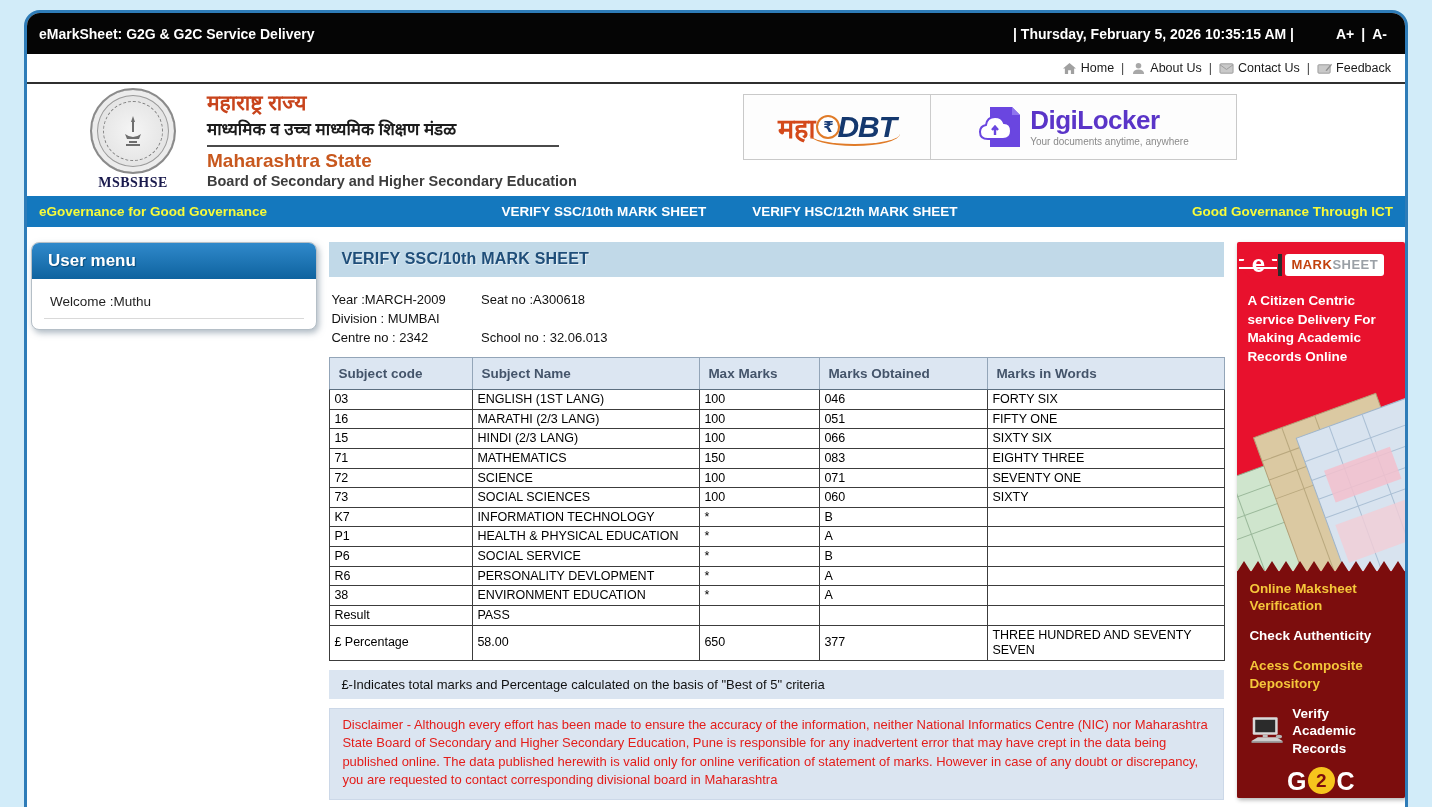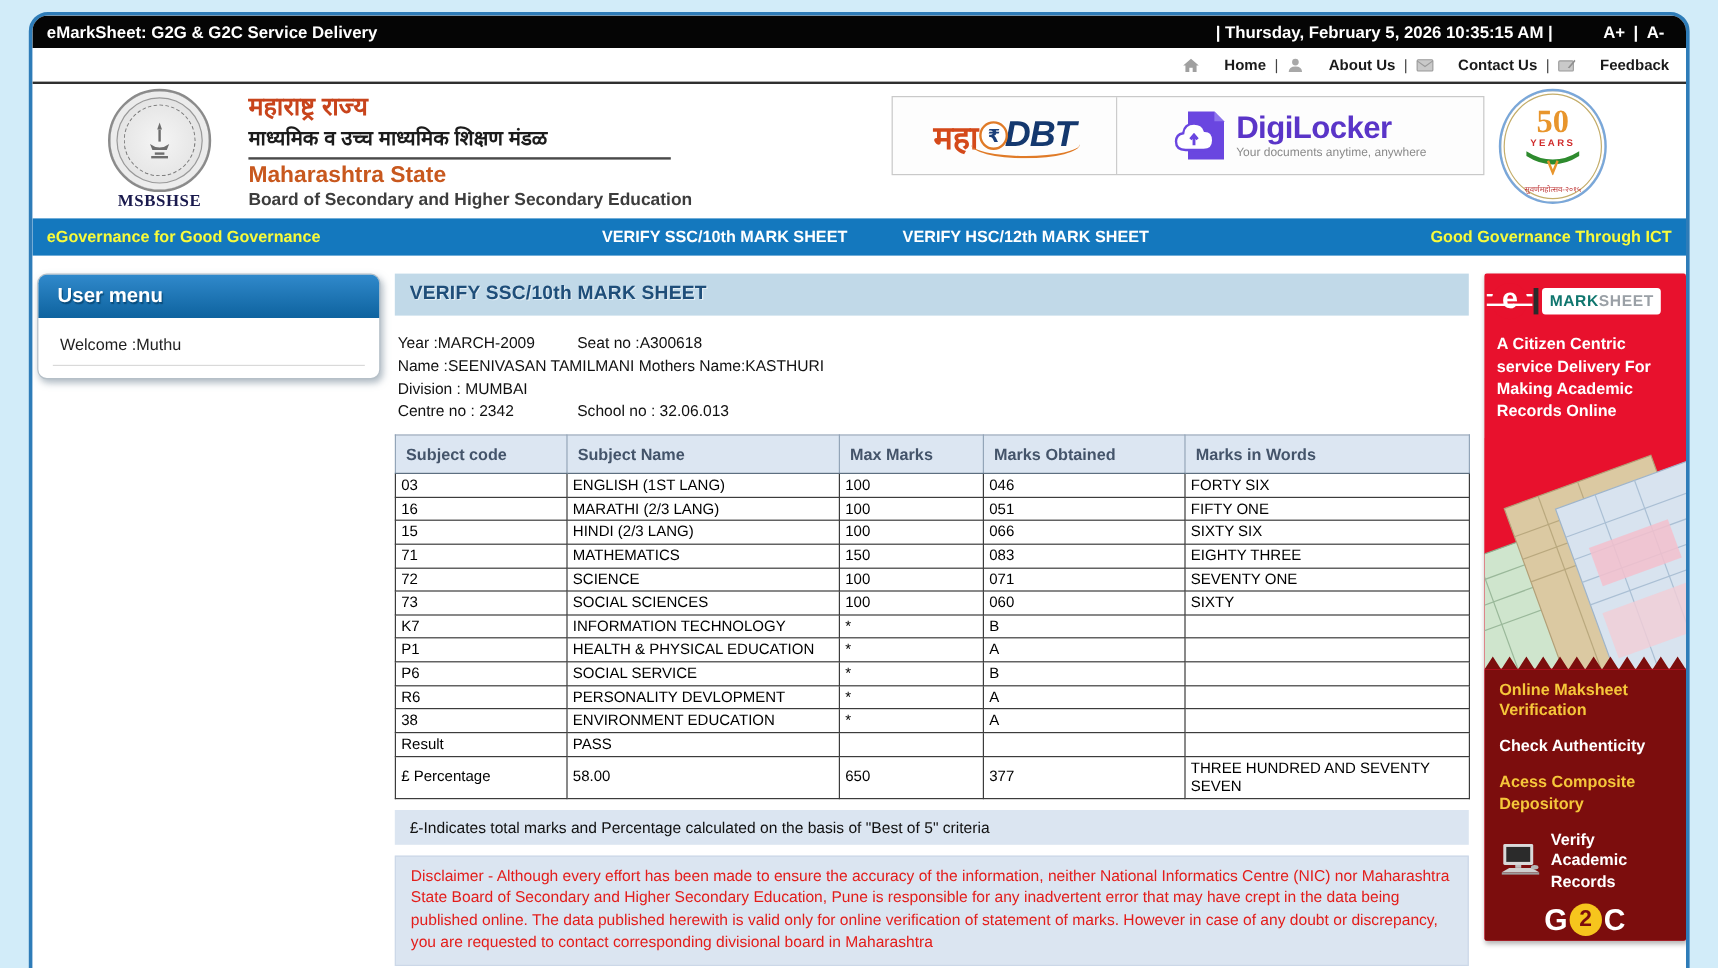--- a/index.html
+++ b/index.html
@@ -2,30 +2,30 @@
 <html><head>
 <meta charset="utf-8">
 <style>
   * { margin:0; padding:0; box-sizing:border-box; }
   html,body { width:1432px; height:807px; overflow:hidden; }
   body { background:#d2ecf9; font-family:"Liberation Sans","DejaVu Sans",sans-serif; }
   .container { position:absolute; left:24px; top:10px; width:1384px; height:820px;
     background:#fff; border:3px solid #2e7cb8; border-radius:16px 16px 0 0; overflow:hidden; }
 
   
-  .topbar { height:27px; background:#050505; color:#fff; display:flex; align-items:center;
+  .topbar { height:41px; background:#050505; color:#fff; display:flex; align-items:center;
     font-size:14px; font-weight:bold; padding:0 18px 0 12px;justify-content:center; }
   .topbar .spacer { flex:1; }
   .topbar .fontsize { margin-left:42px; display:flex; gap:7px; }
   .topbar .fontsize span { cursor:pointer; }
 
   
   .navstrip { height:30px; display:flex; justify-content:flex-end; align-items:center;
     padding-right:14px; border-bottom:2px solid #2f2f2f; font-size:12.5px; color:#1a1a1a; }
-  .navlink { display:flex; align-items:center; gap:20px; cursor:pointer;font-weight:bold; }
+  .navlink { display:flex; align-items:center; gap:4px; cursor:pointer; }
   .navsep { margin:0 7px; color:#444; }
   .nav-ico { width:15px; height:13px; }
 
   
   .header { height:112px; position:relative; }
   .brand { position:absolute; left:56px; top:2px; display:flex; }
   .seal { width:100px; text-align:center; }
   .seal-circle { width:86px; height:86px; border-radius:50%; margin:2px auto 0;
     background:radial-gradient(#f5f5f5,#d9d9d9); border:2px solid #8b8b8b;
     box-shadow:inset 0 0 0 5px #ececec, inset 0 0 0 6px #999; position:relative; }
@@ -105,21 +105,21 @@
   
   .banner { background:#e8112d; border-radius:2px; overflow:hidden; box-shadow:1px 2px 4px rgba(0,0,0,.3); }
   .b-logo { display:flex; align-items:center; padding:8px 6px 4px; }
   .b-lines { position:relative; width:30px; height:30px; flex:none; }
   .b-lines::before, .b-lines::after { content:""; position:absolute; left:-4px; width:38px; height:2px; background:#fff; }
   .b-lines::before { top:9px; } .b-lines::after { top:17px; }
   .b-e { position:absolute; inset:0; border-radius:50%; background:#e8112d; color:#fff;
     font-size:24px; font-weight:900; text-align:center; line-height:27px; }
   .b-bar { width:4px; height:22px; background:#2b2b2b; margin:0 3px 0 5px; }
   .b-wordbox { background:#fff; border-radius:3px; padding:3px 6px 4px; font-size:13px; font-weight:900; letter-spacing:.5px; }
-  .b-mark { color:#0f766e; } .b-sheet { color:#9aa0a6; }
+  .b-mark { color:#c2410c; } .b-sheet { color:#9aa0a6; }
   .b-tagline { color:#fff; font-weight:bold; font-size:13.5px; line-height:1.38; padding:8px 10px 12px; }
   .b-docs { display:block; }
   .b-zigzag { display:block; margin-top:-11px; }
   .b-bottom { background:#7c0d0d; padding:8px 12px 2px; }
   .b-link { font-weight:bold; font-size:13.5px; line-height:1.28; margin-bottom:13px; cursor:pointer; }
   .b-link.gold { color:#f5c63a; } .b-link.white { color:#fff; }
   .b-verify { display:flex; align-items:center; margin-top:2px; }
   .b-verify-text { color:#fff; font-weight:bold; font-size:13.5px; line-height:1.3; margin-left:8px; }
   .g2c { text-align:center; margin-top:10px; font-size:25px; font-weight:900; color:#fff; letter-spacing:1px; }
   .g2c .two { display:inline-block; width:27px; height:27px; border-radius:50%; background:#f6c51d;
@@ -212,29 +212,20 @@
             <path d="M17 32 L17 24 M14 27 L17 23.5 L20 27" stroke="#6a46e0" stroke-width="2.4" fill="none"></path>
           </svg>
           <div>
             <div class="dl-name">DigiLocker</div>
             <div class="dl-tag">Your documents anytime, anywhere</div>
           </div>
         </div>
       </div>
     </div>
 
-    <div class="emblem">
-      <div class="emblem-50">50</div>
-      <div class="emblem-years">YEARS</div>
-      <svg width="52" height="22" viewBox="0 0 52 22">
-        <path d="M4 2 Q26 16 48 2 L48 6 Q26 20 4 6 Z" fill="#2e8b2e"></path>
-        <path d="M22 10 L26 20 L30 10" fill="none" stroke="#e8952c" stroke-width="2"></path>
-      </svg>
-      <div class="emblem-caption">सुवर्णमहोत्सव-२०१५</div>
-    </div>
   </div>
 
   <div class="bluebar">
     <span class="bb-left">eGovernance for Good Governance</span>
     <span class="bb-center">
       <a>VERIFY SSC/10th MARK SHEET</a>
       <a>VERIFY HSC/12th MARK SHEET</a>
     </span>
     <span class="bb-right">Good Governance Through ICT</span>
   </div>
@@ -250,24 +241,20 @@
       </div>
     </div>
 
     <div class="main">
       <div class="page-heading">VERIFY SSC/10th MARK SHEET</div>
 
       <div class="details">
         <div>
           <span class="dcol">Year :MARCH-2009</span>
           <span>Seat no :A300618</span>
-        </div>
-        <div>
-          <span class="dcol-wide">Name :SEENIVASAN TAMILMANI</span>
-          <span>Mothers Name:KASTHURI</span>
         </div>
         <div>
           <span>Division : MUMBAI</span>
         </div>
         <div>
           <span class="dcol">Centre no : 2342</span>
           <span>School no : 32.06.013</span>
         </div>
       </div>
 

